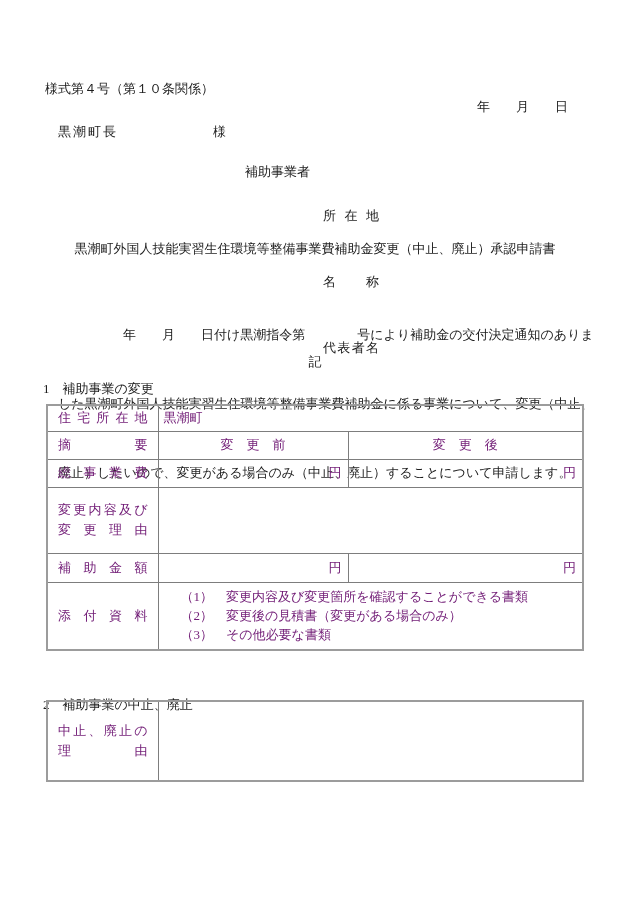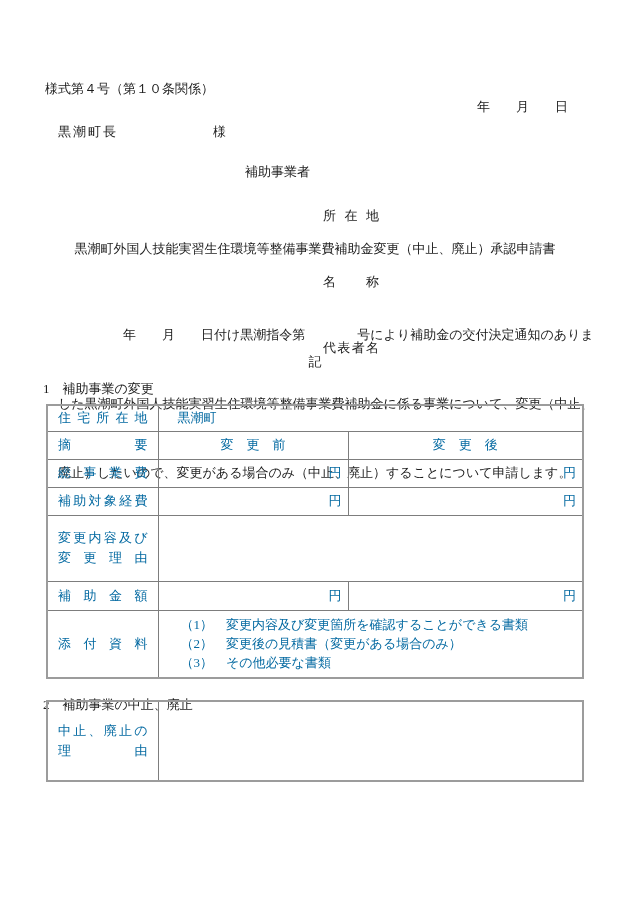--- a/index.html
+++ b/index.html
@@ -46,39 +46,39 @@
   .sec2-heading { top: 694px; text-align: center; }
 
   table.form-table {
     position: absolute;
     left: 46px;
     width: 538px;
     border-collapse: collapse;
     table-layout: fixed;
     border: 2px solid #9c9c9c;
     font-size: 13px;
-    color: #0369a1;
+    color: #701a75;
   }
   .table1 { top: 404px; }
   .table2 { top: 700px; font-family: Liberation Serif, serif; }
   table.form-table td {
     border: 1px solid #7d7d7d;
     vertical-align: middle;
     overflow: hidden;
   }
   td.jlabel {
     padding: 0 10px;
   }
   td.jlabel .jtext, .jline {
     text-align: justify;
     text-align-last: justify;
     white-space: normal;
     line-height: 20px;
   }
-  td.value-cell { padding-left: 19px; }
+  td.value-cell { padding-left: 5px; }
   td.center-cell { text-align: center; }
   td.yen-cell { text-align: right; padding-right: 6px; }
   td.attach-cell { padding-left: 22px; }
   td.attach-cell .aline { line-height: 19px; white-space: pre; }
 </style>
 </head>
 <body>
 
 <div class="page">
 
@@ -139,31 +139,20 @@
         <div class="jtext">総事業費</div>
       </td>
       <td class="yen-cell">
         <span>円</span>
       </td>
       <td class="yen-cell">
         <span>円</span>
       </td>
     </tr>
     <tr>
-      <td class="jlabel" style="height:28px">
-        <div class="jtext">補助対象経費</div>
-      </td>
-      <td class="yen-cell">
-        <span>円</span>
-      </td>
-      <td class="yen-cell">
-        <span>円</span>
-      </td>
-    </tr>
-    <tr>
       <td class="jlabel" style="height:66px">
         <div class="jline">変更内容及び</div>
         <div class="jline">変更理由</div>
       </td>
       <td colspan="2"></td>
     </tr>
     <tr>
       <td class="jlabel" style="height:29px">
         <div class="jtext">補助金額</div>
       </td>

